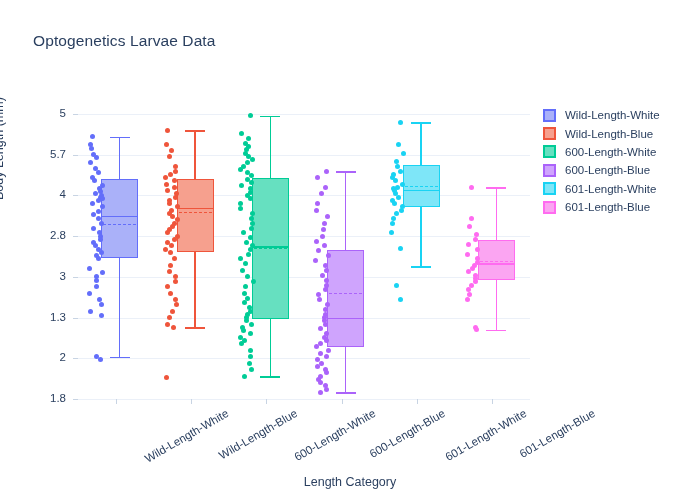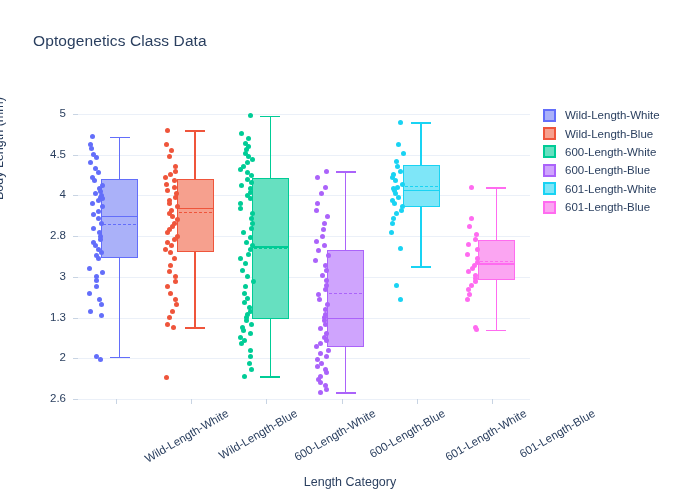--- a/index.html
+++ b/index.html
@@ -60,50 +60,50 @@
     width:13px;height:13px;box-sizing:border-box;
     border-width:2px;border-style:solid;margin-right:9px;flex:0 0 auto;
   }
   .legend-label{font-size:11.5px;color:#2a3f5f;white-space:nowrap;}
 </style>
 </head>
 <body>
 
 <div id="chart-root">
 
-  <div class="chart-title">Optogenetics Class Data</div>
+  <div class="chart-title">Optogenetics Larvae Data</div>
 
   <div class="axis-title-y">Body Length (mm)</div>
   <div class="axis-title-x">Length Category</div>
 
   <div id="plot-area">
       <div class="gridline" style="top: 0px;"></div>
       <div class="ytick-mark" style="top: 0px; left: -5px;"></div>
       <div class="ytick-label" style="right: auto; left: -12px; top: -7px; transform: translateX(-100%);">5</div>
       <div class="gridline" style="top: 40.7143px;"></div>
       <div class="ytick-mark" style="top: 40.7143px; left: -5px;"></div>
-      <div class="ytick-label" style="right: auto; left: -12px; top: 33.7143px; transform: translateX(-100%);">4.5</div>
+      <div class="ytick-label" style="right: auto; left: -12px; top: 33.7143px; transform: translateX(-100%);">5.7</div>
       <div class="gridline" style="top: 81.4286px;"></div>
       <div class="ytick-mark" style="top: 81.4286px; left: -5px;"></div>
       <div class="ytick-label" style="right: auto; left: -12px; top: 74.4286px; transform: translateX(-100%);">4</div>
       <div class="gridline" style="top: 122.143px;"></div>
       <div class="ytick-mark" style="top: 122.143px; left: -5px;"></div>
       <div class="ytick-label" style="right: auto; left: -12px; top: 115.143px; transform: translateX(-100%);">2.8</div>
       <div class="gridline" style="top: 162.857px;"></div>
       <div class="ytick-mark" style="top: 162.857px; left: -5px;"></div>
       <div class="ytick-label" style="right: auto; left: -12px; top: 155.857px; transform: translateX(-100%);">3</div>
       <div class="gridline" style="top: 203.571px;"></div>
       <div class="ytick-mark" style="top: 203.571px; left: -5px;"></div>
       <div class="ytick-label" style="right: auto; left: -12px; top: 196.571px; transform: translateX(-100%);">1.3</div>
       <div class="gridline" style="top: 244.286px;"></div>
       <div class="ytick-mark" style="top: 244.286px; left: -5px;"></div>
       <div class="ytick-label" style="right: auto; left: -12px; top: 237.286px; transform: translateX(-100%);">2</div>
       <div class="gridline" style="top: 285px;"></div>
       <div class="ytick-mark" style="top: 285px; left: -5px;"></div>
-      <div class="ytick-label" style="right: auto; left: -12px; top: 278px; transform: translateX(-100%);">2.6</div>
+      <div class="ytick-label" style="right: auto; left: -12px; top: 278px; transform: translateX(-100%);">1.8</div>
       <div class="whisk-v" style="left: 40.8667px; top: 22.8px; height: 42.3429px; background: rgb(99, 110, 250);"></div>
       <div class="whisk-v" style="left: 40.8667px; top: 144.129px; height: 98.5286px; background: rgb(99, 110, 250);"></div>
       <div class="whisk-cap" style="left: 31.6667px; top: 22.8px; width: 20px; background: rgb(99, 110, 250);"></div>
       <div class="whisk-cap" style="left: 31.6667px; top: 242.657px; width: 20px; background: rgb(99, 110, 250);"></div>
       <div class="box" style="left: 23.1667px; top: 65.1429px; width: 37px; height: 78.9857px; background: rgb(170, 177, 249); border-color: rgb(99, 110, 250);"></div>
       <div class="median" style="left: 23.1667px; top: 101.786px; width: 37px; background: rgb(99, 110, 250);"></div>
       <div class="meanline" style="left: 25.1667px; top: 109.929px; width: 33px; border-top-color: rgb(99, 110, 250);"></div>
       <div class="pt" style="left: 12.3347px; top: 20.3px; background: rgb(99, 110, 250);"></div>
       <div class="pt" style="left: 9.72191px; top: 28.4429px; background: rgb(99, 110, 250);"></div>
       <div class="pt" style="left: 11.3168px; top: 31.7px; background: rgb(99, 110, 250);"></div>

